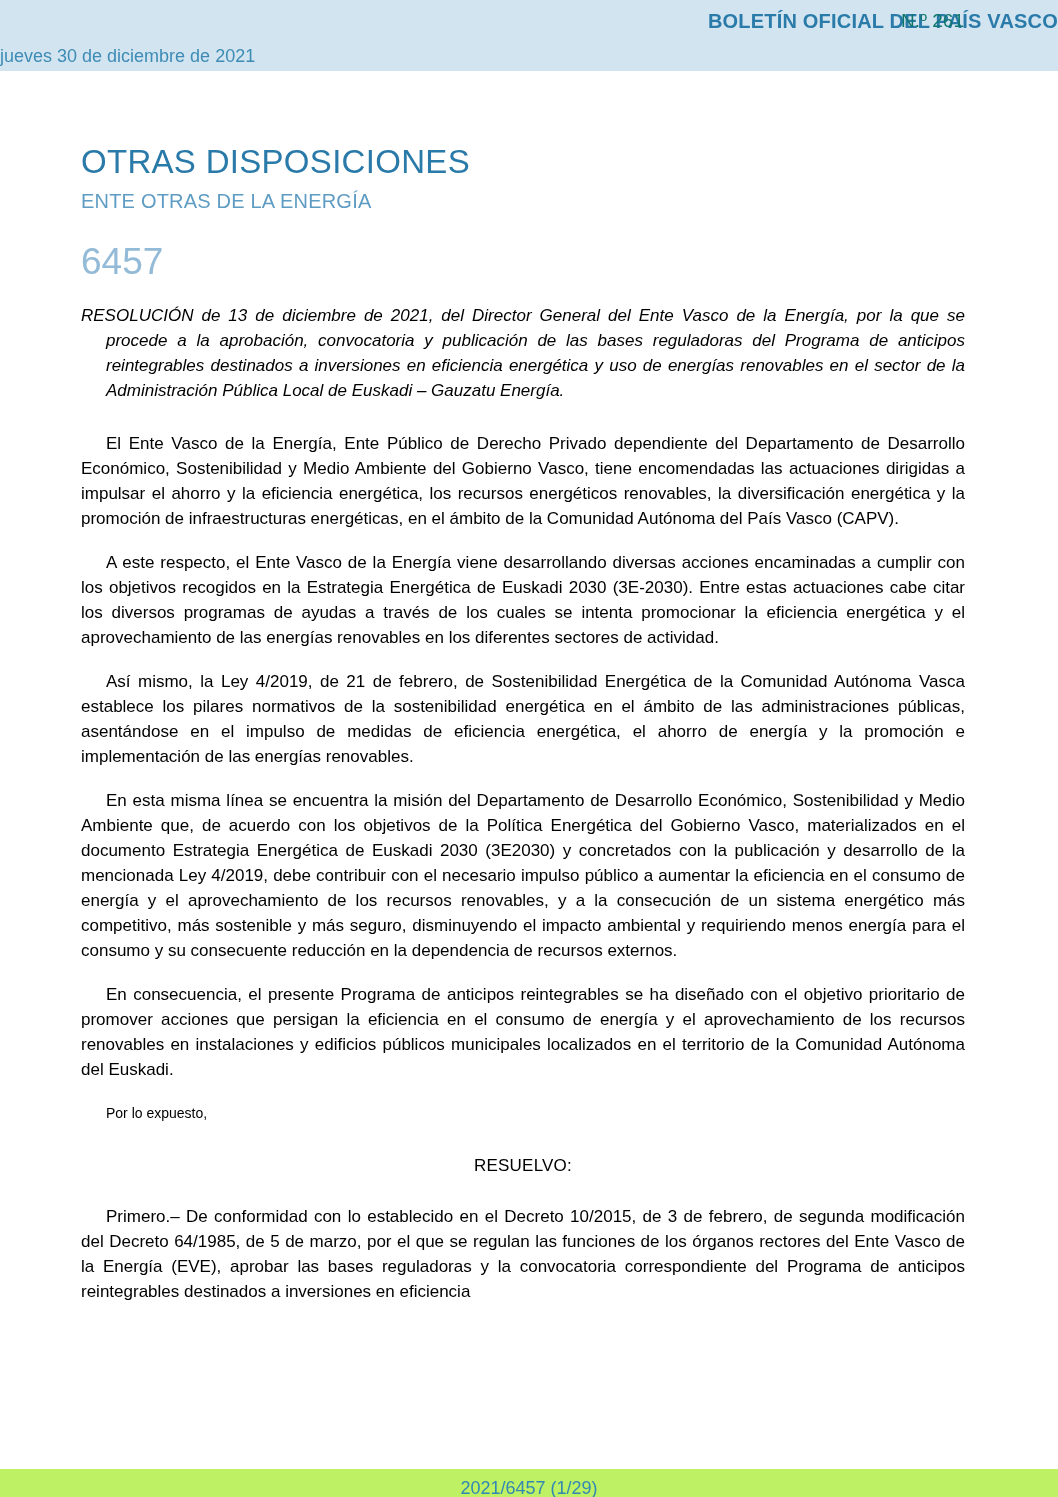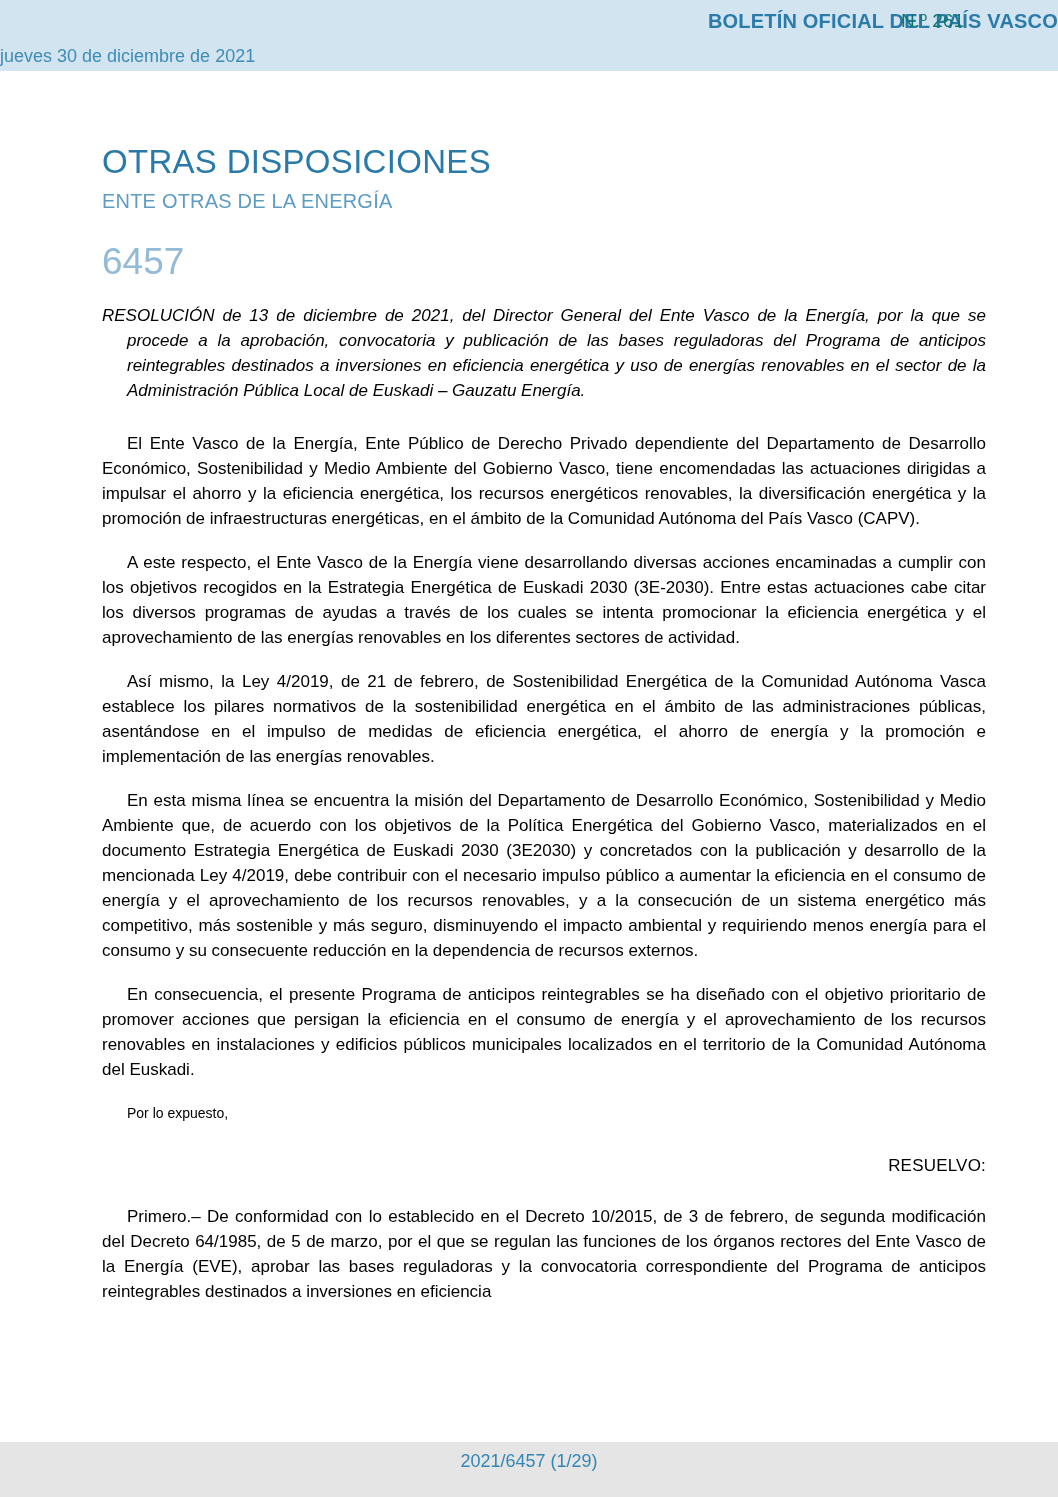--- a/index.html
+++ b/index.html
@@ -23,21 +23,21 @@
   }
   .header-issue {
     position: absolute; top: 10px; right: 94px;
     font-size: 19px; font-weight: normal; color: #0f766e;
   }
   .header-date {
     font-size: 18px; color: #3e8cb6; margin-top: 13px;
   }
 
   
-  .main { position: absolute; top: 71px; left: 102px; width: 884px; color: #000; }
+  .main { position: absolute; top: 71px; left: 81px; width: 884px; color: #000; }
 
   .section-title {
     margin: 72px 0 0 0; font-size: 33px; font-weight: 400;
     color: #2a7aa9; letter-spacing: 0.3px;
   }
   .org-title {
     margin: 9px 0 0 0; font-size: 20px; font-weight: 400;
     color: #5f9cc3; letter-spacing: 0.2px;
   }
   .doc-number {
@@ -59,27 +59,27 @@
   }
 
   .closing-par {
     margin: 0 0 0 0;
     font-size: 14px; line-height: 25px; text-indent: 25px;
   }
 
   .resuelvo {
     margin: 27px 0 26px 0;
     font-size: 17px; line-height: 25px;
-    text-align: right; letter-spacing: 0.2px;
+    text-align: center; letter-spacing: 0.2px;
   }
 
   
   .footer {
-    position: absolute; bottom: 0; left: 0; right: 0; height: 55px;
-    background: #e5e5e5;
+    position: absolute; bottom: 0; left: 0; right: 0; height: 28px;
+    background: #bef264;
   }
   .footer-text {
     text-align: center; line-height: 38px; font-size: 18px; color: #3287b3;
   }
 </style>
 </head>
 <body>
 
 <div class="page">
 

